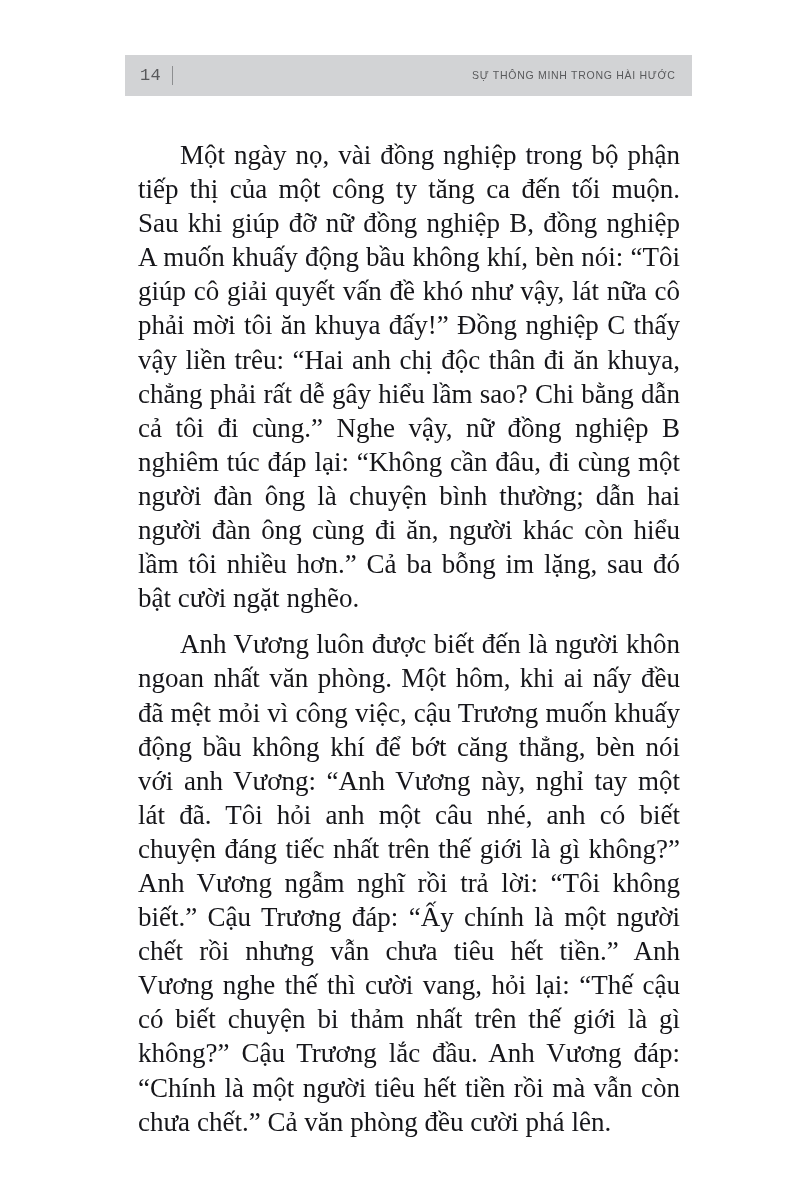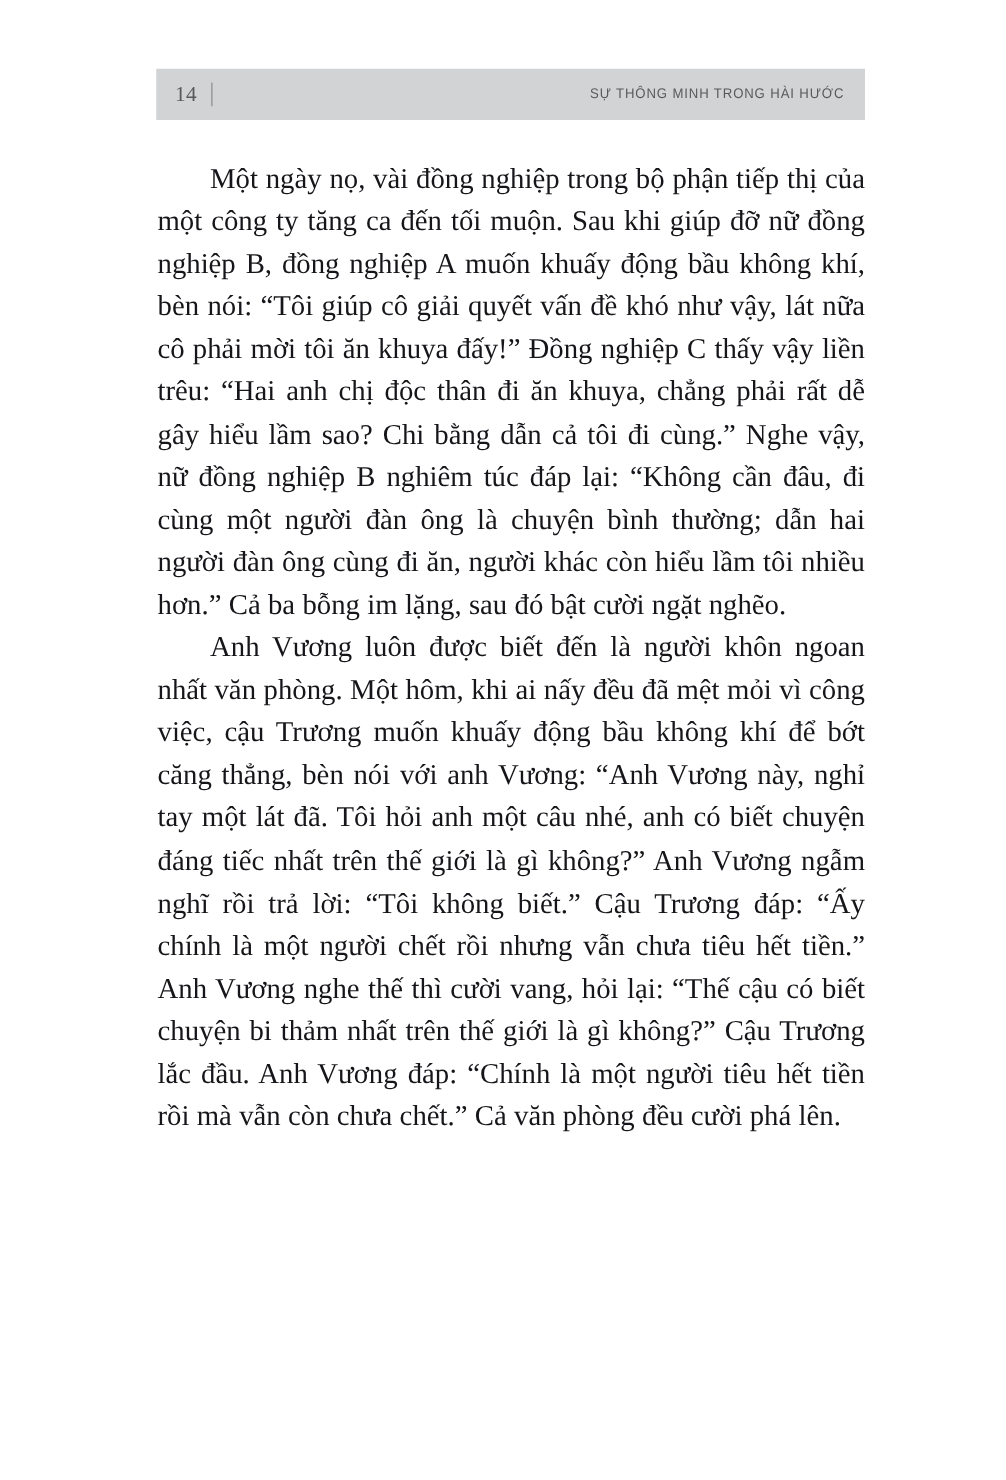--- a/index.html
+++ b/index.html
@@ -36,21 +36,21 @@
     padding: 0 17px 0 15px;
   }
 
   .folio-group {
     display: flex;
     align-items: center;
     gap: 11px;
   }
 
   .folio {
-    font-family: Liberation Serif, serif;
+    font-family: Liberation Mono, monospace;
     font-size: 17px;
     color: #58595b;
     letter-spacing: 0.3px;
     line-height: 1;
   }
 
   .folio-rule {
     display: block;
     width: 1px;
     height: 19px;
@@ -70,22 +70,22 @@
 
   
   .body-text {
     position: absolute;
     left: 126px;
     top: 126px;
     width: 566px;
   }
 
   .para {
-    margin: 0;
-    font-size: 23px;
+    margin: 12px;
+    font-size: 27px;
     line-height: 34.1px;
     color: #16161a;
     text-align: justify;
     text-indent: 42px;
     font-family: "Liberation Serif", "DejaVu Serif", serif;
     
     text-align-last: left;
     hyphens: none;
     word-spacing: 0.1px;
   }

